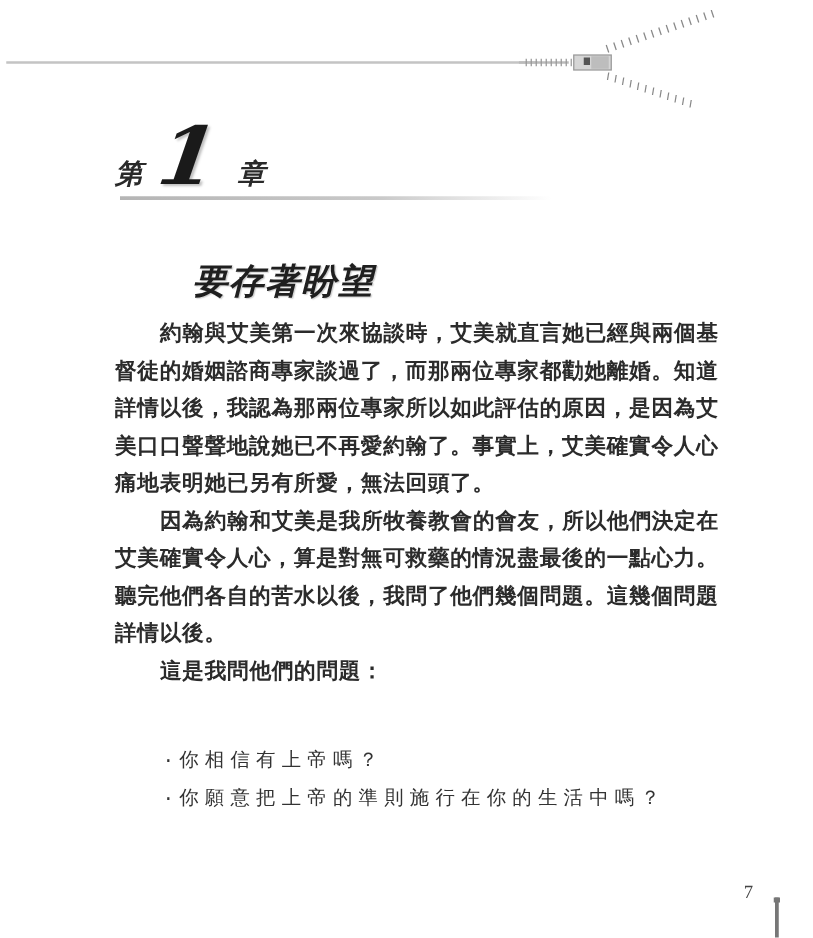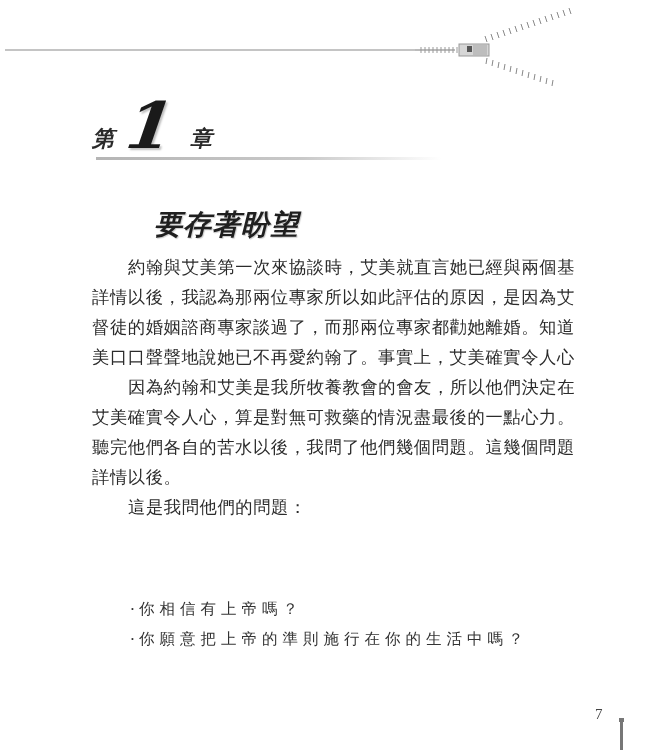--- a/index.html
+++ b/index.html
@@ -35,24 +35,24 @@
     position: absolute; left: 62px; top: 64px; font-size: 28px; font-weight: bold;
     font-style: italic; color: #1f1f1f; letter-spacing: 1px;
     text-shadow: 1px 1px 1px rgba(0,0,0,0.2);
     margin-top: 42px;
   }
   .body-text {
     position: absolute; left: 92px; top: 252px; width: 470px;
     font-size: 17.3px; line-height: 30px; color: #2b2b2b; letter-spacing: 0.6px;
   }
   .para { margin: 0; text-indent: 36px; text-align: justify; text-align-last: left; }
-  .para .line { display: block; white-space: nowrap; }
+  .para .line { display: block; white-space: nowrap; font-weight: bold; }
   .para .line.first { padding-left: 36px; }
   .para { text-indent: 0; }
-  .bullets { position: absolute; left: 130px; top: 594px; font-size: 15.5px; color: #333; line-height: 30px; letter-spacing: 5px; }
+  .bullets { position: absolute; left: 130px; top: 594px; font-size: 15.5px; color: #333; line-height: 30px; letter-spacing: 5px; font-family: Liberation Mono, monospace; }
   .bullet { display: block; white-space: nowrap; }
   .bullet .dot { margin-right: 4px; letter-spacing: 0; }
   .page-num {
     position: absolute; left: 595px; top: 706px; font-size: 15px; color: #444;
     font-family: "Liberation Serif", serif;
   }
   .page-bar {
     position: absolute; left: 620px; top: 718px; width: 3px; height: 32px; background: #777;
   }
   .page-bar::before {
@@ -123,23 +123,24 @@
   <span class="chap-di">第</span>
   <span class="chap-num">1</span>
   <span class="chap-zhang">章</span>
   <div class="chap-rule"></div>
   <div class="chap-title">要存著盼望</div>
 </div>
 
 <div class="body-text">
   <p class="para">
     <span class="line first">約翰與艾美第一次來協談時，艾美就直言她已經與兩個基</span>
+    <span class="line">督徒的婚姻諮商專家談過了，而那兩位專家都勸她離婚。知道</span>
     <span class="line">詳情以後，我認為那兩位專家所以如此評估的原因，是因為艾</span>
-    <span class="line">督徒的婚姻諮商專家談過了，而那兩位專家都勸她離婚。知道</span>
     <span class="line">美口口聲聲地說她已不再愛約翰了。事實上，艾美確實令人心</span>
+    <span class="line">痛地表明她已另有所愛，無法回頭了。</span>
   </p>
   <p class="para">
     <span class="line first">因為約翰和艾美是我所牧養教會的會友，所以他們決定在</span>
     <span class="line">艾美確實令人心，算是對無可救藥的情況盡最後的一點心力。</span>
     <span class="line">聽完他們各自的苦水以後，我問了他們幾個問題。這幾個問題</span>
     <span class="line">詳情以後。</span>
   </p>
   <p class="para">
     <span class="line first">這是我問他們的問題：</span>
   </p>

